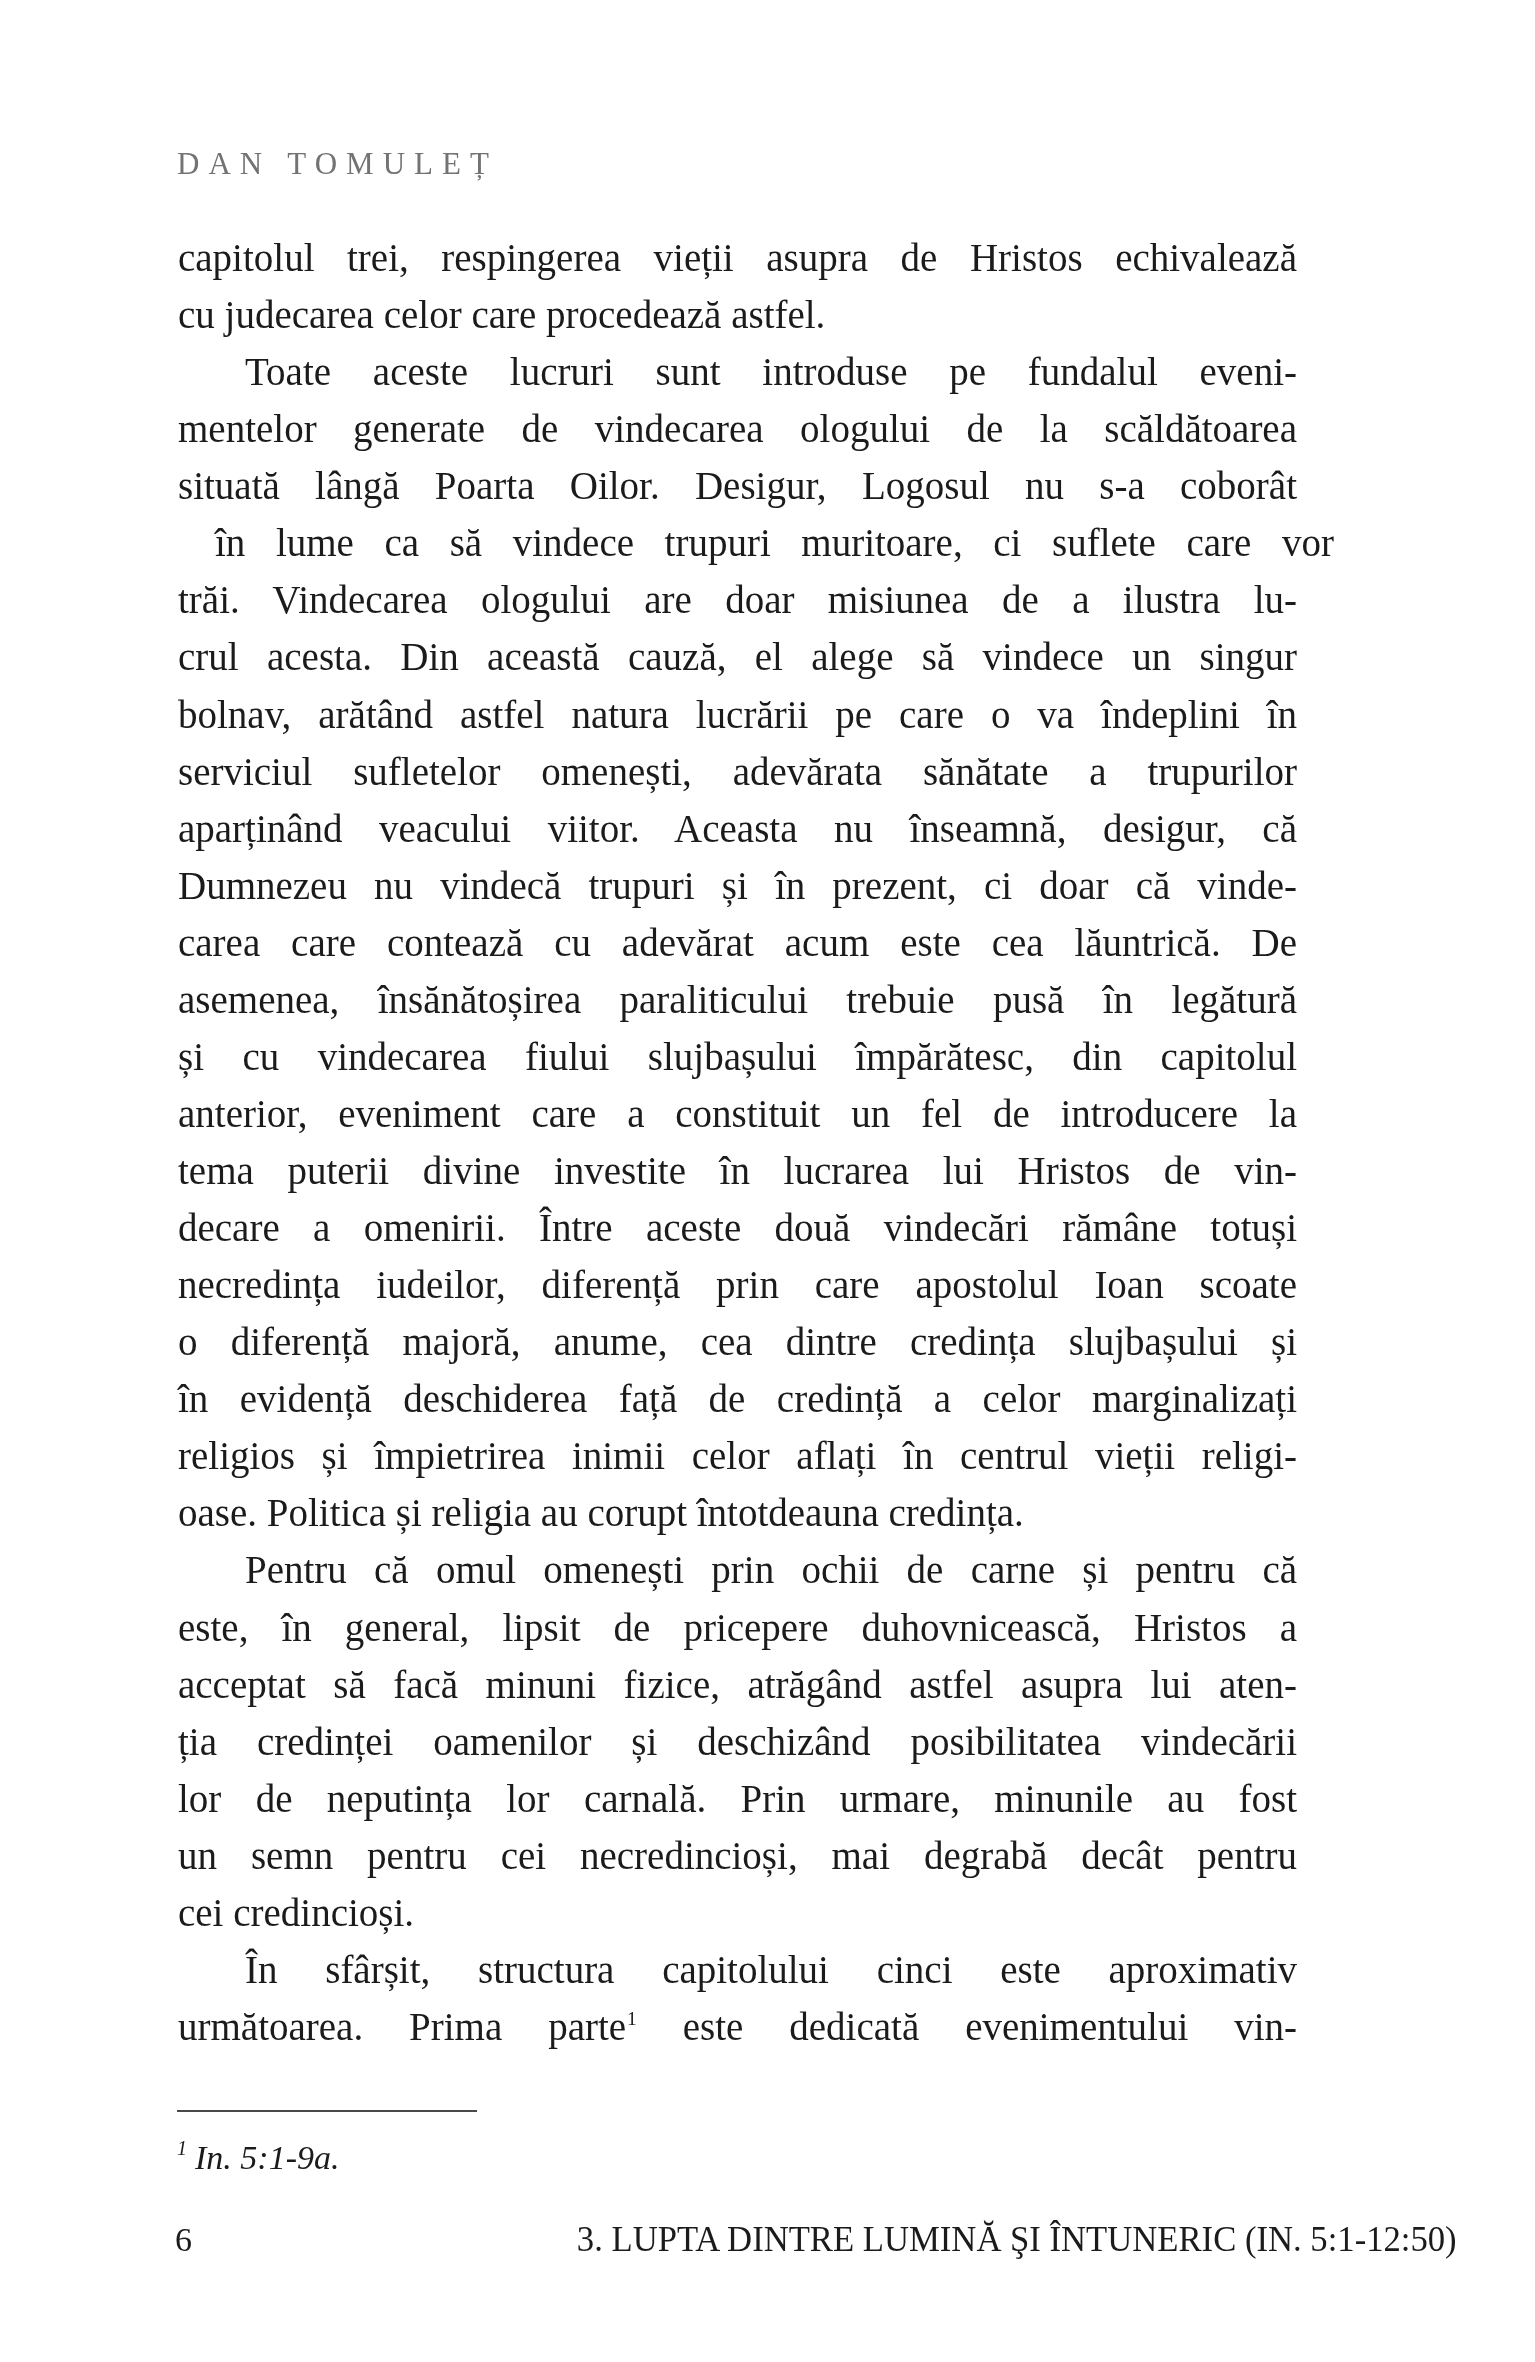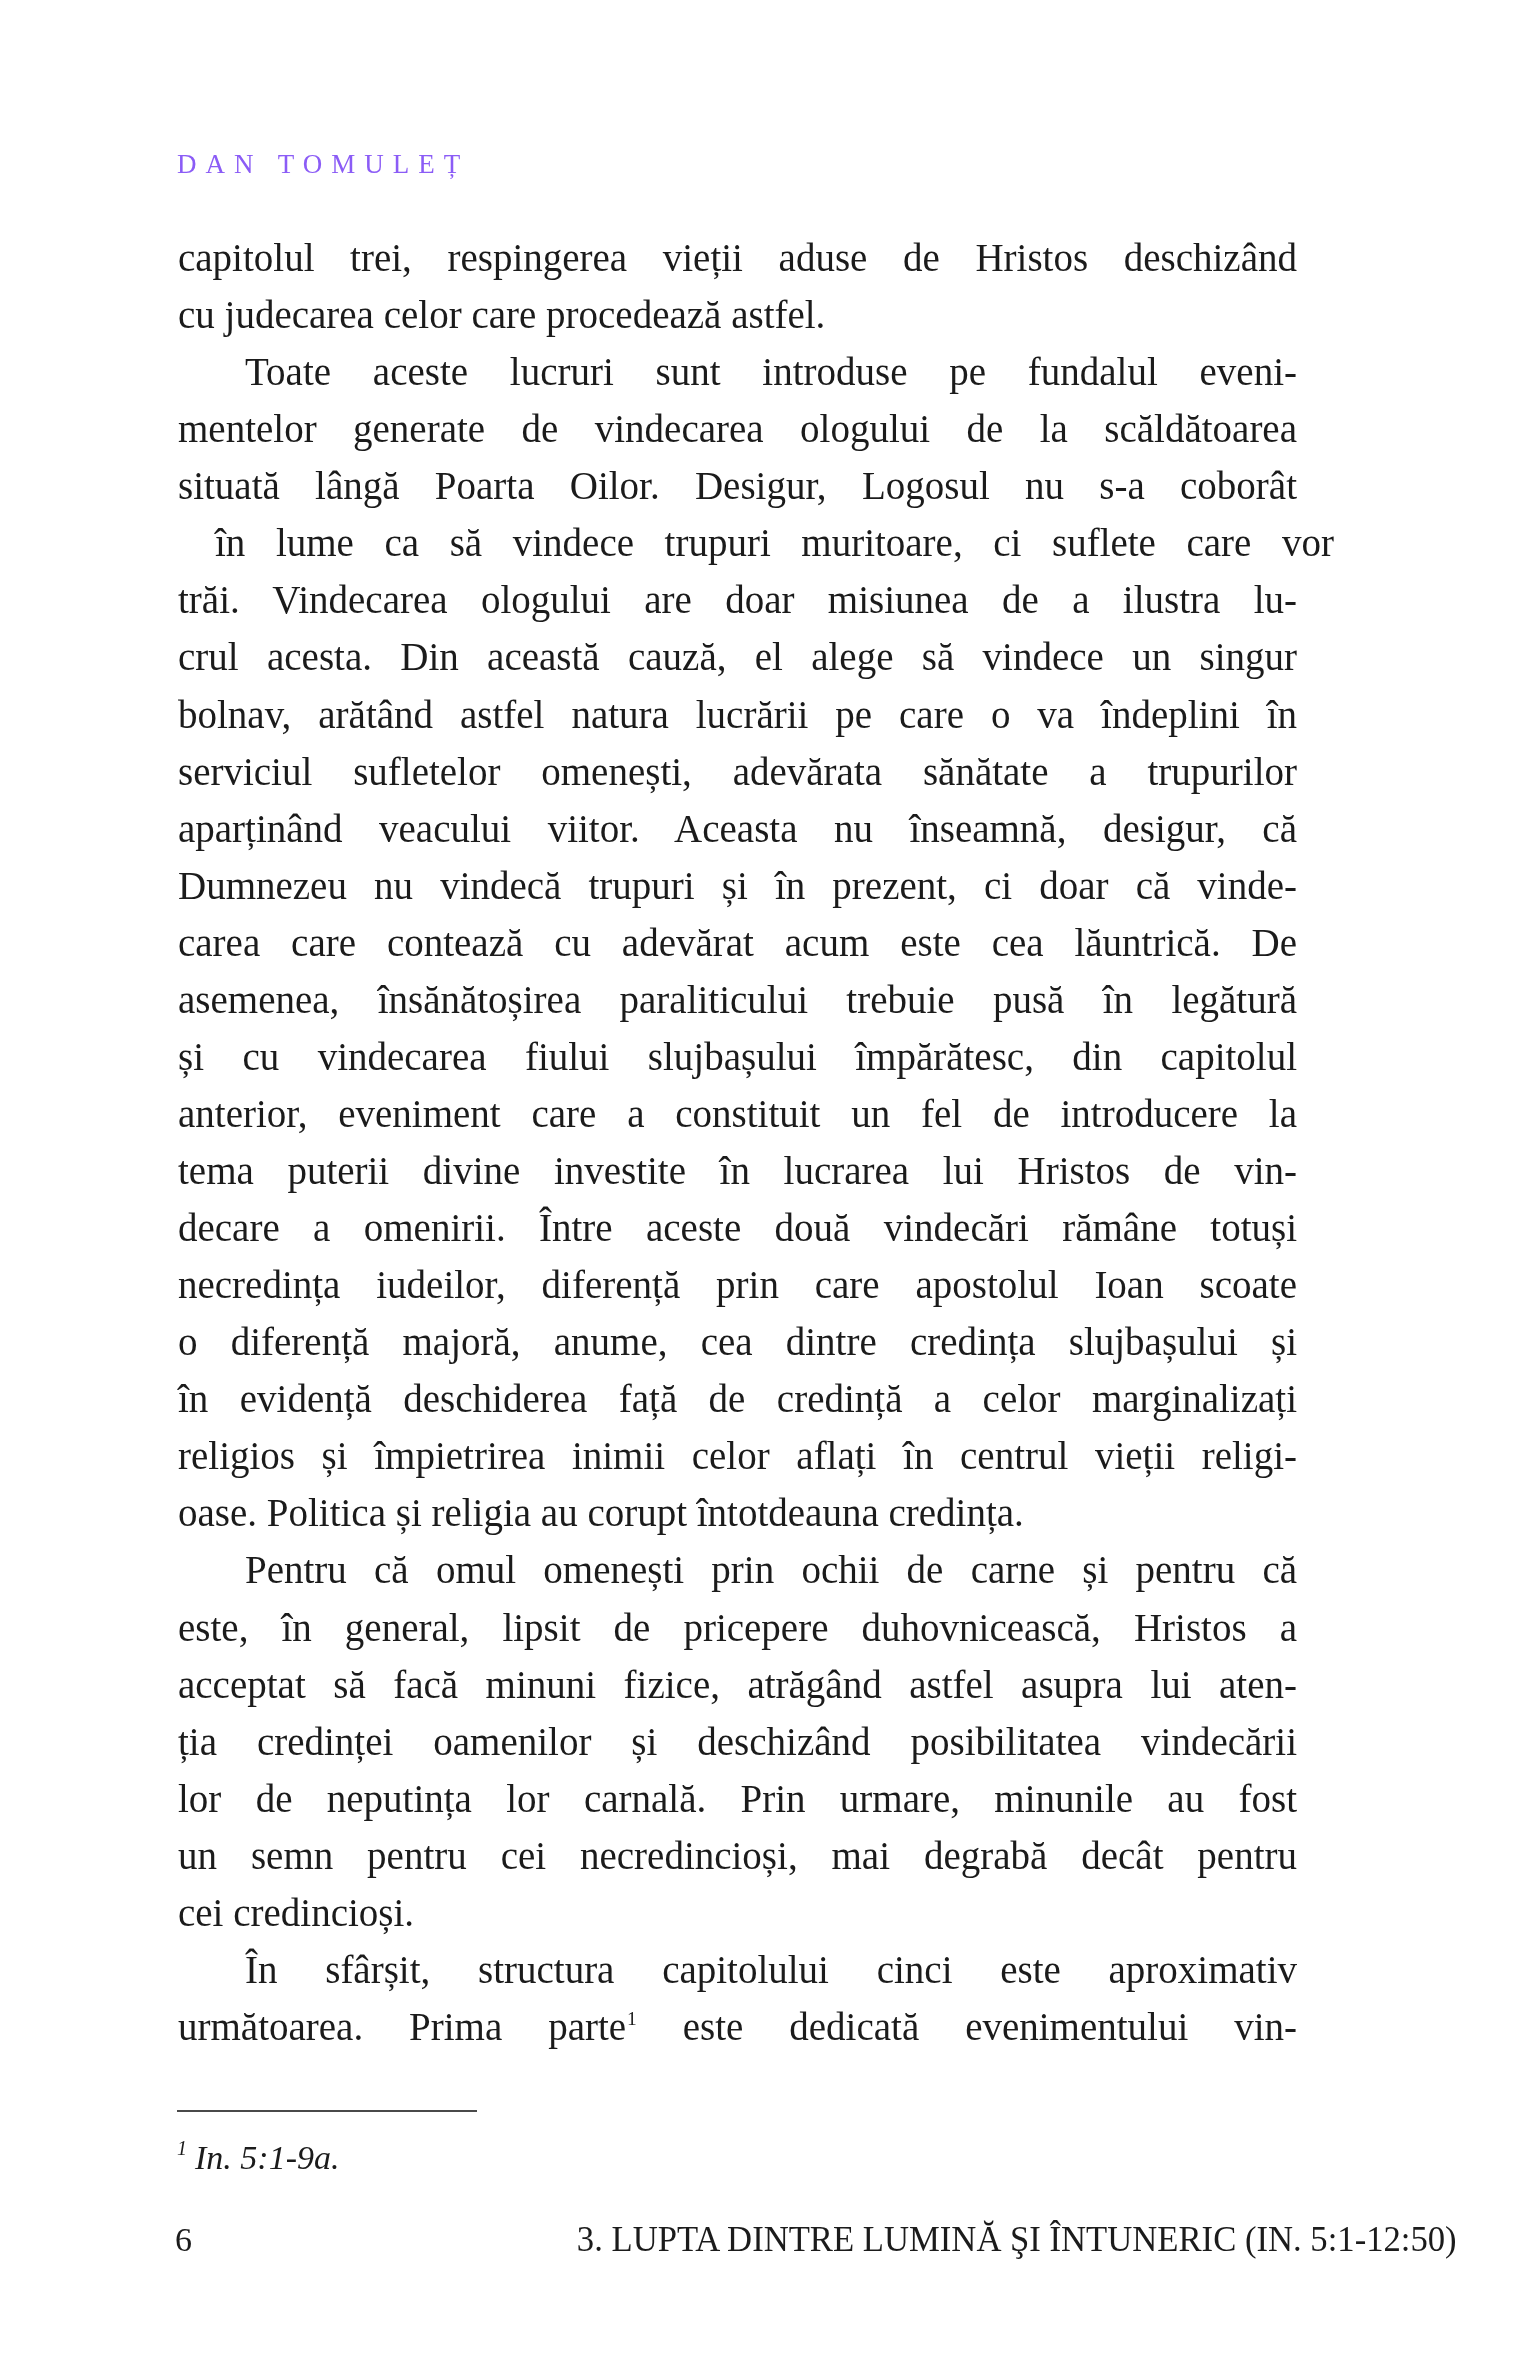--- a/index.html
+++ b/index.html
@@ -12,25 +12,25 @@
     height: 2362px;
     position: relative;
     overflow: hidden;
     color: #1b1b1b;
     font-family: "Liberation Serif", "DejaVu Serif", serif;
   }
   .running-head {
     position: absolute;
     left: 177px;
     top: 146px;
-    font-size: 27px;
+    font-size: 31px;
     letter-spacing: 9px;
     line-height: 36px;
     white-space: nowrap;
-    color: #8b5cf6;
+    color: #737373;
   }
   .body-text {
     position: absolute;
     left: 178px;
     top: 229px;
     width: 1119px;
   }
   .line {
     display: block;
     height: 57.07px;
@@ -99,21 +99,21 @@
   }
 </style>
 </head>
 <body>
 
 <div class="page">
 
   <div class="running-head">DAN TOMULEȚ</div>
 
   <div class="body-text" id="body-text">
-      <div class="line" style="width: 1119px; box-sizing: border-box;">capitolul trei, respingerea vieții aduse de Hristos deschizând</div>
+      <div class="line" style="width: 1119px; box-sizing: border-box;">capitolul trei, respingerea vieții asupra de Hristos echivalează</div>
       <div class="line last" style="width: 1119px; box-sizing: border-box;">cu judecarea celor care procedează astfel.</div>
       <div class="line indent" style="width: 1119px; box-sizing: border-box;">Toate aceste lucruri sunt introduse pe fundalul eveni-</div>
       <div class="line" style="width: 1119px; box-sizing: border-box;">mentelor generate de vindecarea ologului de la scăldătoarea</div>
       <div class="line" style="width: 1119px; box-sizing: border-box;">situată lângă Poarta Oilor. Desigur, Logosul nu s-a coborât</div>
       <div class="line" style="width: 1119px; box-sizing: border-box; margin-left: 37px;">în lume ca să vindece trupuri muritoare, ci suflete care vor</div>
       <div class="line" style="width: 1119px; box-sizing: border-box;">trăi. Vindecarea ologului are doar misiunea de a ilustra lu-</div>
       <div class="line" style="width: 1119px; box-sizing: border-box;">crul acesta. Din această cauză, el alege să vindece un singur</div>
       <div class="line" style="width: 1119px; box-sizing: border-box;">bolnav, arătând astfel natura lucrării pe care o va îndeplini în</div>
       <div class="line" style="width: 1119px; box-sizing: border-box;">serviciul sufletelor omenești, adevărata sănătate a trupurilor</div>
       <div class="line" style="width: 1119px; box-sizing: border-box;">aparținând veacului viitor. Aceasta nu înseamnă, desigur, că</div>

